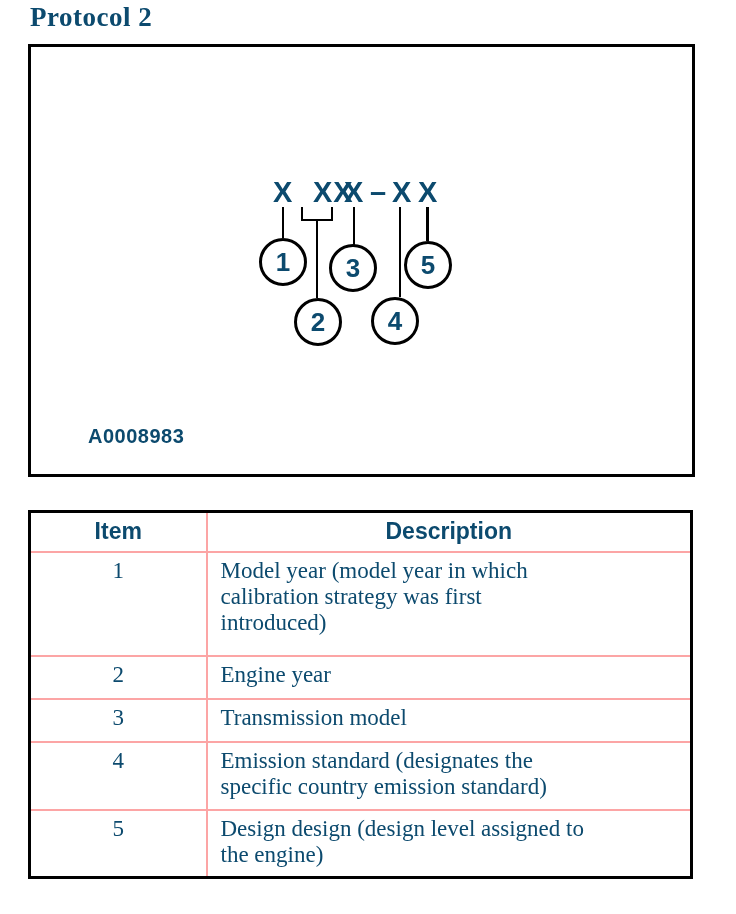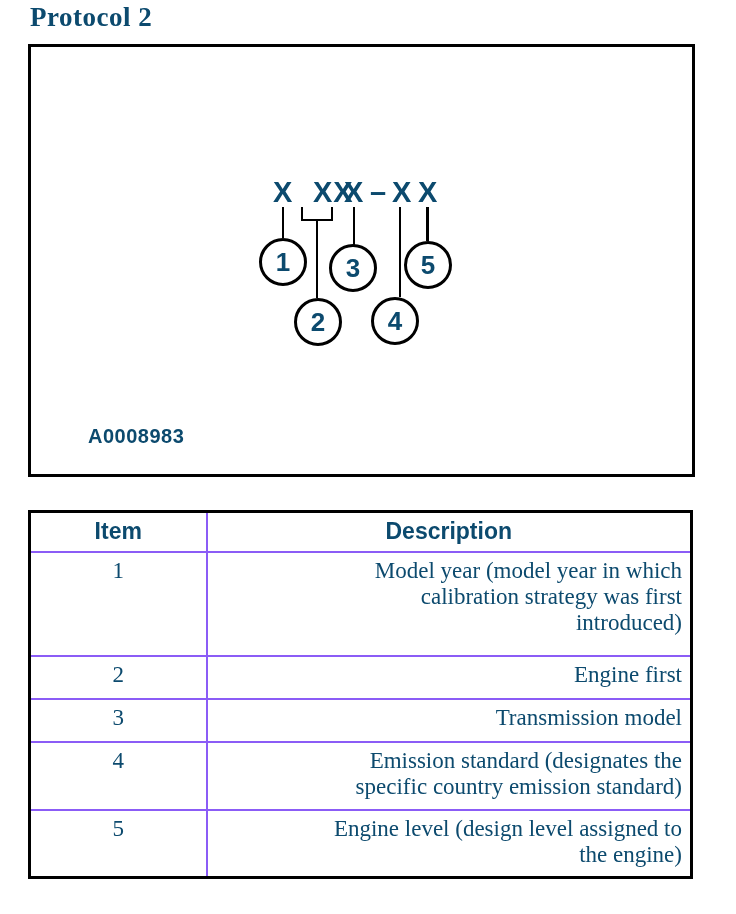--- a/index.html
+++ b/index.html
@@ -28,30 +28,30 @@
     border:3px solid #000; border-radius:50%;
     display:flex; align-items:center; justify-content:center;
     font-weight:bold; font-size:26px;
   }
   .figure-label { position:absolute; left:29px; top:378px; font-weight:bold; font-size:20px; letter-spacing:0.5px;margin-left:28px; }
   .legend {
     position:absolute; left:28px; top:510px; width:665px;
     border-collapse:collapse; table-layout:fixed;
     border:3px solid #000;
   }
-  .legend th, .legend td { border:2px solid #8b5cf6; }
+  .legend th, .legend td { border:2px solid #fca5a5; }
   .legend th {
     font-family:"Liberation Sans", sans-serif; font-weight:bold; font-size:23px;
     text-align:center; vertical-align:middle; padding:0;
   }
   .legend td {
     font-family:"Liberation Serif", serif; font-size:23px; vertical-align:top;
   }
   td.item-cell { text-align:center; padding-top:5px; }
-  td.desc-cell { padding:5px 8px 0 13px; line-height:26px; white-space:pre-line;text-align:right; }
+  td.desc-cell { padding:5px 8px 0 13px; line-height:26px; white-space:pre-line; }
   .col-item { width:177px; }
   tr.hdr  { height:40px; }
   tr.r1 { height:104px; }
   tr.r2 { height:43px; }
   tr.r3 { height:43px; }
   tr.r4 { height:68px; }
   tr.r5 { height:68px; }
 </style>
 </head>
 <body>
@@ -110,32 +110,32 @@
       <th>Description</th>
     </tr>
     <tr class="r1">
       <td class="item-cell">1</td>
       <td class="desc-cell">Model year (model year in which
 calibration strategy was first
 introduced)</td>
     </tr>
     <tr class="r2">
       <td class="item-cell">2</td>
-      <td class="desc-cell">Engine first</td>
+      <td class="desc-cell">Engine year</td>
     </tr>
     <tr class="r3">
       <td class="item-cell">3</td>
       <td class="desc-cell">Transmission model</td>
     </tr>
     <tr class="r4">
       <td class="item-cell">4</td>
       <td class="desc-cell">Emission standard (designates the
 specific country emission standard)</td>
     </tr>
     <tr class="r5">
       <td class="item-cell">5</td>
-      <td class="desc-cell">Engine level (design level assigned to
+      <td class="desc-cell">Design design (design level assigned to
 the engine)</td>
     </tr>
   </tbody>
     </table>
 
 </div>
 
 </body></html>

